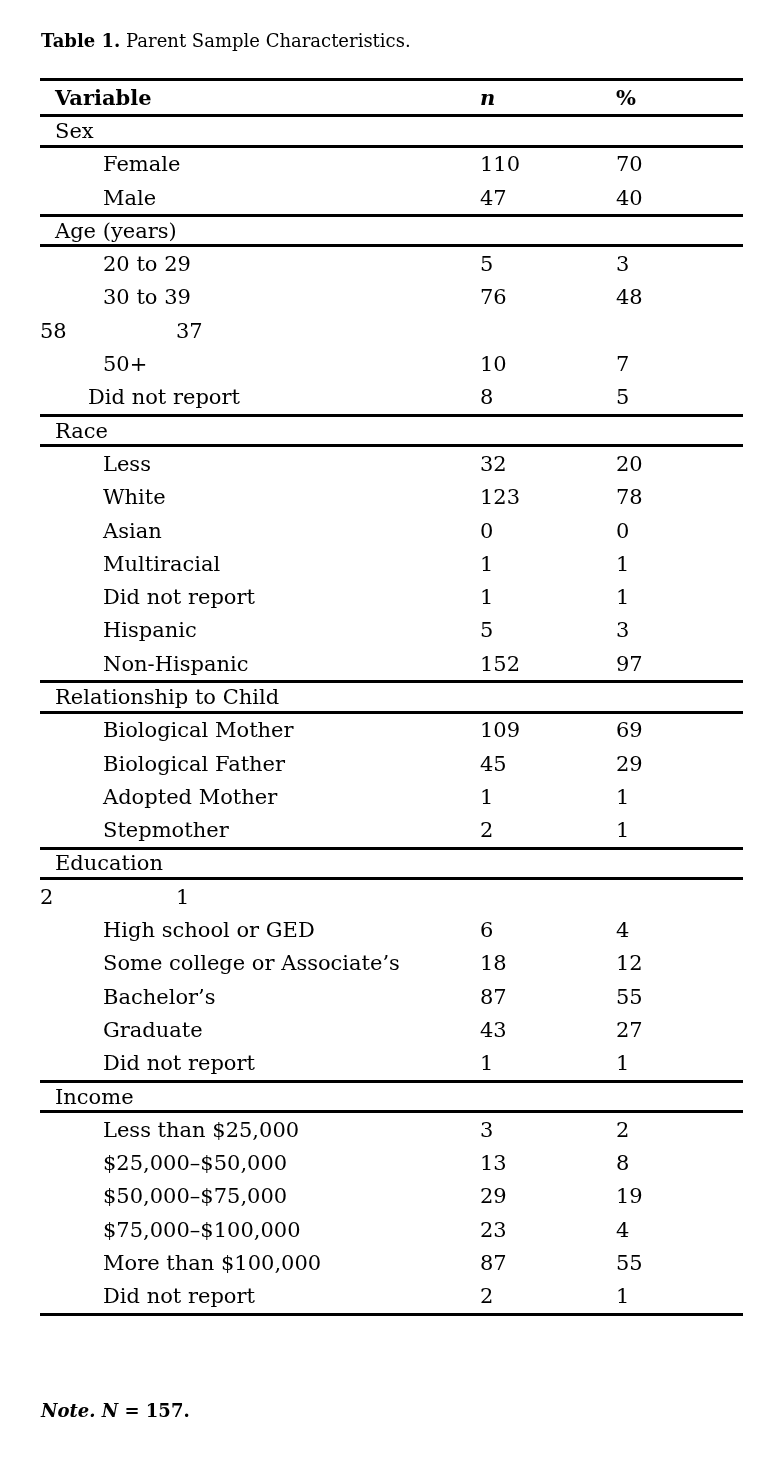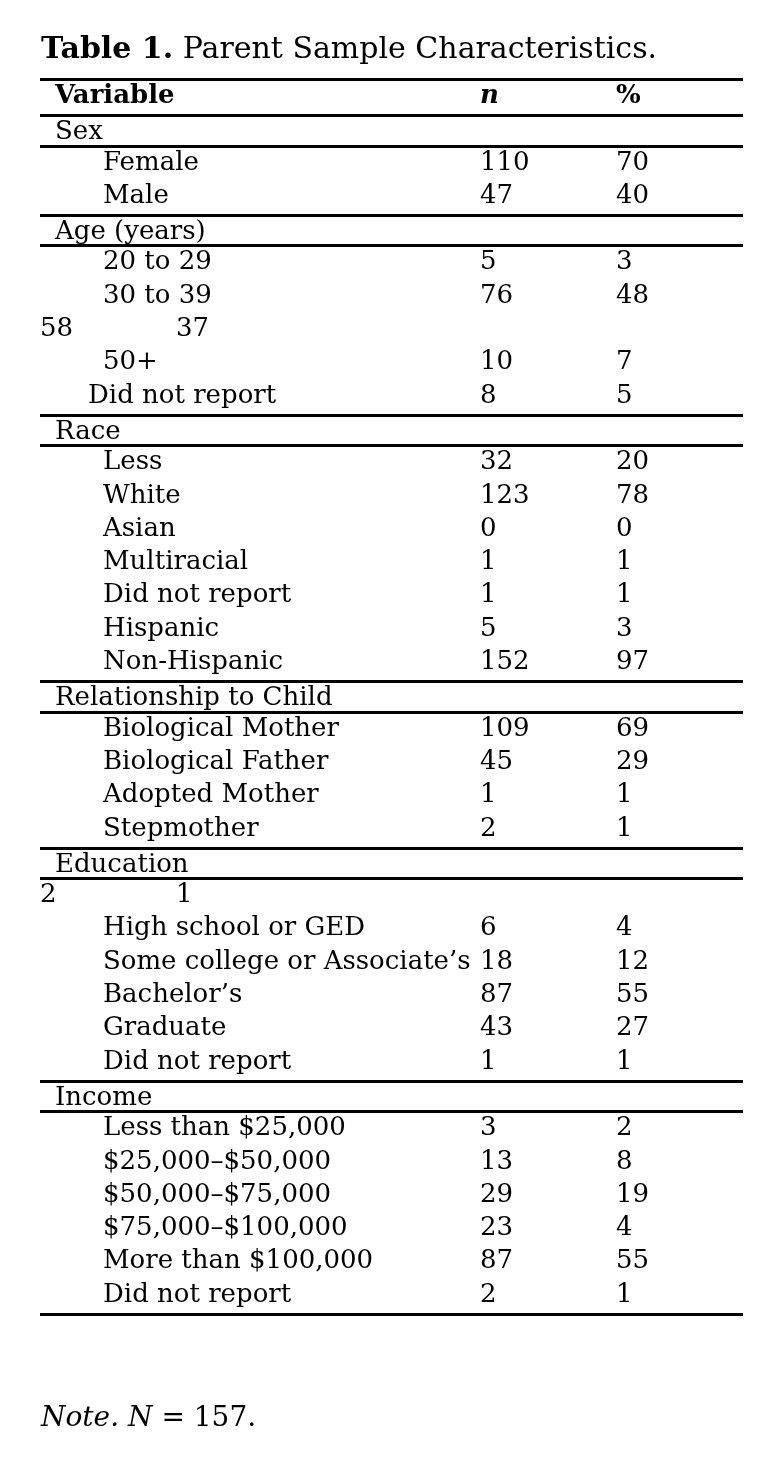--- a/index.html
+++ b/index.html
@@ -7,44 +7,44 @@
   body {
     width: 780px; height: 1461px;
     font-family: "DejaVu Serif", serif;
     color: #000000;
     position: relative;
     overflow: hidden;
   }
   .page { position: absolute; inset: 0; background: #ffffff; }
   .title {
     position: absolute; left: 41px; top: 26px;
-    font-size: 30px; line-height: 43px; white-space: nowrap; text-align: center;
+    font-size: 18px; line-height: 30px; white-space: nowrap; text-align: center;
   }
   .title .bold { font-weight: bold; }
   .tbl {
     position: absolute; left: 40px; top: 78px; width: 703px;
     border-top: 3px solid #000;
     border-bottom: 3px solid #000;
   }
   .row {
-    display: flex; 
-    height: 33.3px; font-size: 26px; line-height: 26px;
+    display: flex; align-items: center;
+    height: 33.3px; font-size: 21px; line-height: 26px;
     white-space: nowrap;
   }
   .row.colhead { font-weight: bold; }
   .row.sechead { border-top: 3px solid #000; border-bottom: 3px solid #000; }
   .c1 { width: 440px; padding-left: 63px; overflow: hidden; }
   .colhead .c1, .sechead .c1 { padding-left: 15px; }
   .c1.dedent { padding-left: 48px; }
   .c2 { width: 136px; }
   .c3 { flex: 1; }
   .colhead .c2 { font-style: italic; }
   .note {
     position: absolute; left: 41px; top: 1400px;
-    font-size: 28px; white-space: nowrap;
+    font-size: 18px; white-space: nowrap; font-weight: bold;
   }
   .note .it { font-style: italic; }
 </style>
 </head>
 <body>
 
 <div class="page">
 
   <div class="title"><span class="bold">Table 1.</span><span> Parent Sample Characteristics.</span></div>
 

